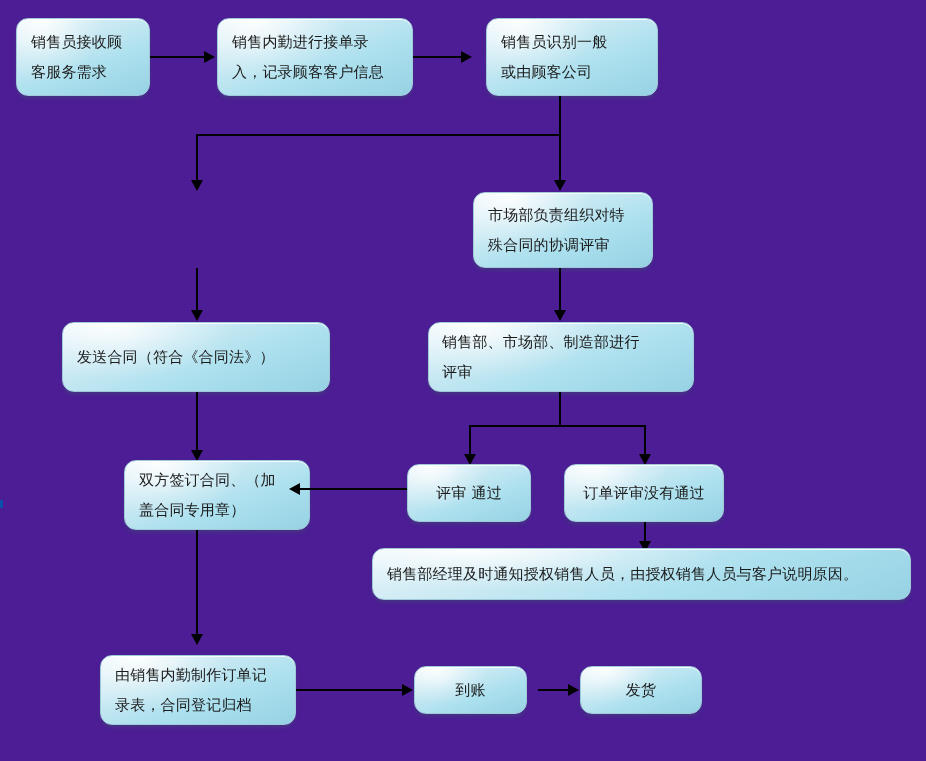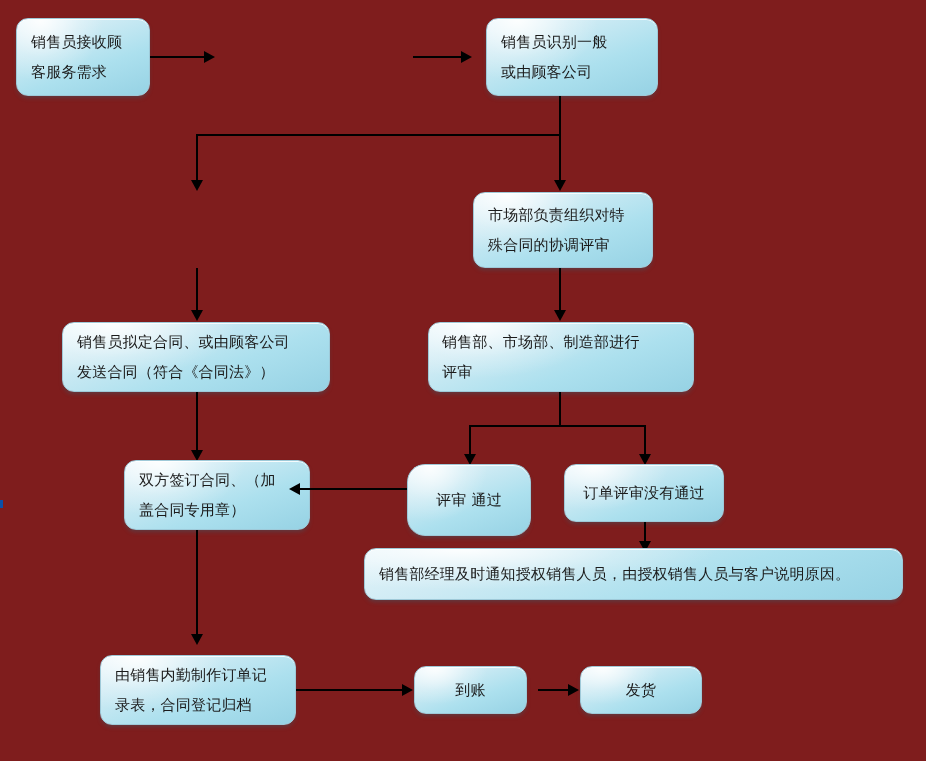--- a/index.html
+++ b/index.html
@@ -8,21 +8,21 @@
     padding: 0;
     background: #ffffff;
   }
   body {
     font-family: "DejaVu Sans", "Liberation Sans", sans-serif;
   }
   #canvas {
     position: relative;
     width: 926px;
     height: 761px;
-    background: #7f1d1d;
+    background: #4c1d95;
     overflow: hidden;
   }
   
   .node {
     position: absolute;
     box-sizing: border-box;
     border-radius: 12px;
     border: 1px solid #9fc9d8;
     background:
       radial-gradient(ellipse 70% 120% at 18% 0%, rgba(255,255,255,0.95) 0%, rgba(255,255,255,0.25) 42%, rgba(255,255,255,0.0) 68%),
@@ -78,20 +78,24 @@
 </head>
 <body>
 
 <div id="canvas">
 
   <div class="node" style="left:16px; top:18px; width:134px; height:78px;">
     <span class="ln">销售员接收顾</span>
     <span class="ln">客服务需求</span>
   </div>
 
+  <div class="node" style="left:217px; top:18px; width:196px; height:78px;">
+    <span class="ln">销售内勤进行接单录</span>
+    <span class="ln">入，记录顾客客户信息</span>
+  </div>
 
   <div class="node" style="left:474px; top:18px; width:172px; height:78px;margin-left:12px;">
     <span class="ln">销售员识别一般</span>
     <span class="ln">或由顾客公司</span>
   </div>
 
   <div class="hline" style="left:150px; top:56px; width:55px;"></div>
   <div class="arrow right" style="left:204px; top:51px;"></div>
 
   <div class="hline" style="left:413px; top:56px; width:50px;"></div>
@@ -112,21 +116,20 @@
     <span class="ln">殊合同的协调评审</span>
   </div>
 
   <div class="vline" style="left:196px; top:268px; height:46px;"></div>
   <div class="arrow down" style="left:191px; top:310px;"></div>
 
   <div class="vline" style="left:559px; top:268px; height:46px;"></div>
   <div class="arrow down" style="left:554px; top:310px;"></div>
 
   <div class="node" style="left:62px; top:322px; width:268px; height:70px;">
-    <span class="ln">销售员拟定合同、或由顾客公司</span>
     <span class="ln">发送合同（符合《合同法》）</span>
   </div>
 
   <div class="node" style="left:428px; top:322px; width:266px; height:70px;padding-left:13px;">
     <span class="ln">销售部、市场部、制造部进行</span>
     <span class="ln">评审</span>
   </div>
 
   <div class="vline" style="left:196px; top:392px; height:64px;"></div>
   <div class="arrow down" style="left:191px; top:450px;"></div>
@@ -138,35 +141,35 @@
   <div class="arrow down" style="left:464px; top:454px;"></div>
 
   <div class="vline" style="left:644px; top:425px; height:32px;"></div>
   <div class="arrow down" style="left:639px; top:454px;"></div>
 
   <div class="node" style="left:88px; top:460px; width:186px; height:70px;margin-left:36px;">
     <span class="ln">双方签订合同、（加</span>
     <span class="ln">盖合同专用章）</span>
   </div>
 
-  <div class="node center-h one-line" style="left:407px; top:464px; width:124px; height:72px;border-radius:18px;">
+  <div class="node center-h one-line" style="left:407px; top:464px; width:124px; height:58px;">
     <span class="ln">评审 通过</span>
   </div>
 
   <div class="node center-h one-line" style="left:564px; top:464px; width:160px; height:58px;">
     <span class="ln">订单评审没有通过</span>
   </div>
 
   <div class="hline" style="left:300px; top:488px; width:107px;"></div>
   <div class="arrow left" style="left:289px; top:483px;"></div>
 
   <div class="vline" style="left:644px; top:522px; height:26px;"></div>
   <div class="arrow down" style="left:639px; top:541px;"></div>
 
-  <div class="node one-line" style="left:364px; top:548px; width:539px; height:52px;">
+  <div class="node one-line" style="left:372px; top:548px; width:539px; height:52px;">
     <span class="ln">销售部经理及时通知授权销售人员，由授权销售人员与客户说明原因。</span>
   </div>
 
   <div class="vline" style="left:196px; top:530px; height:108px;"></div>
   <div class="arrow down" style="left:191px; top:634px;"></div>
 
   <div class="node" style="left:100px; top:655px; width:196px; height:70px;">
     <span class="ln">由销售内勤制作订单记</span>
     <span class="ln">录表，合同登记归档</span>
   </div>

